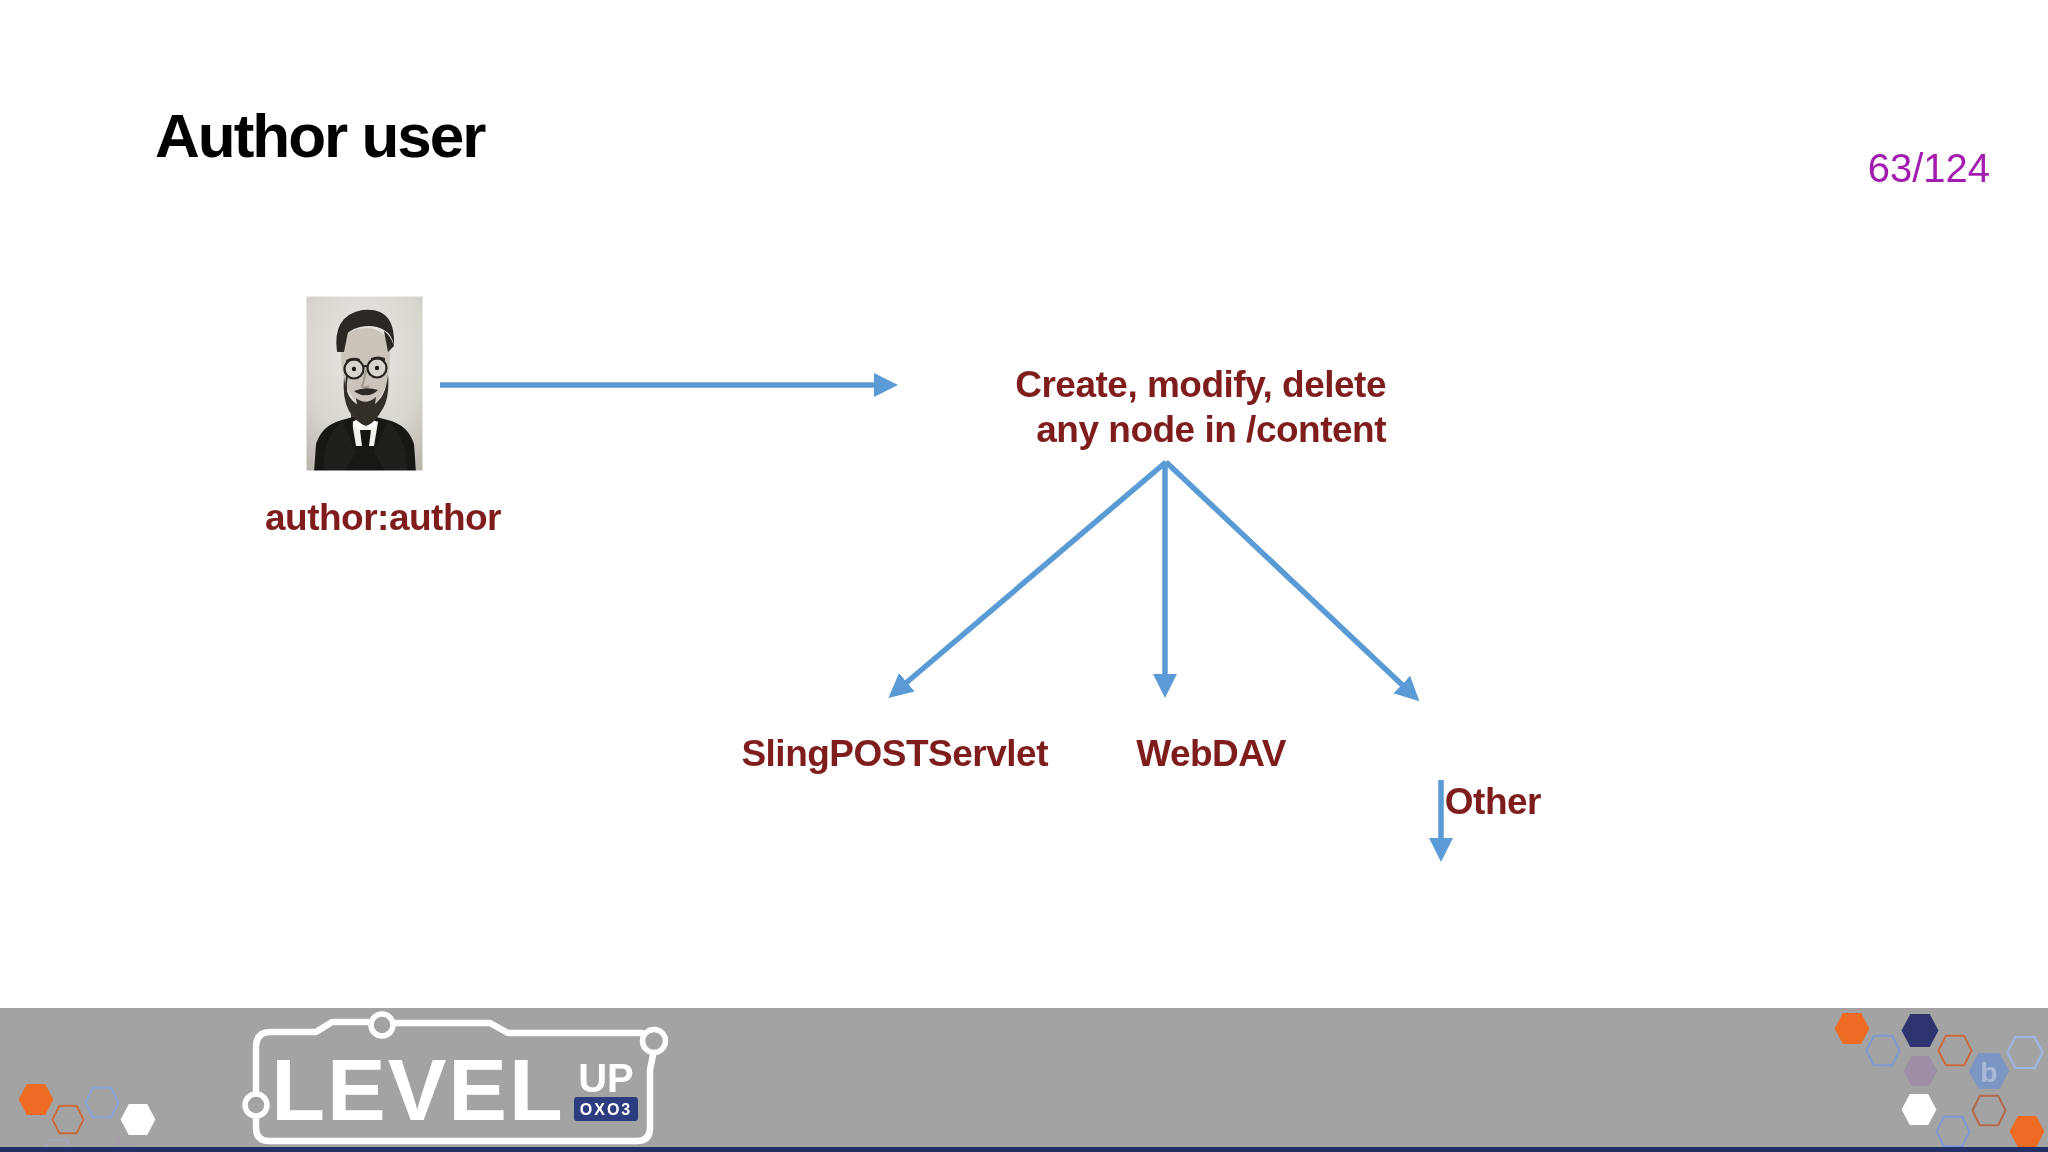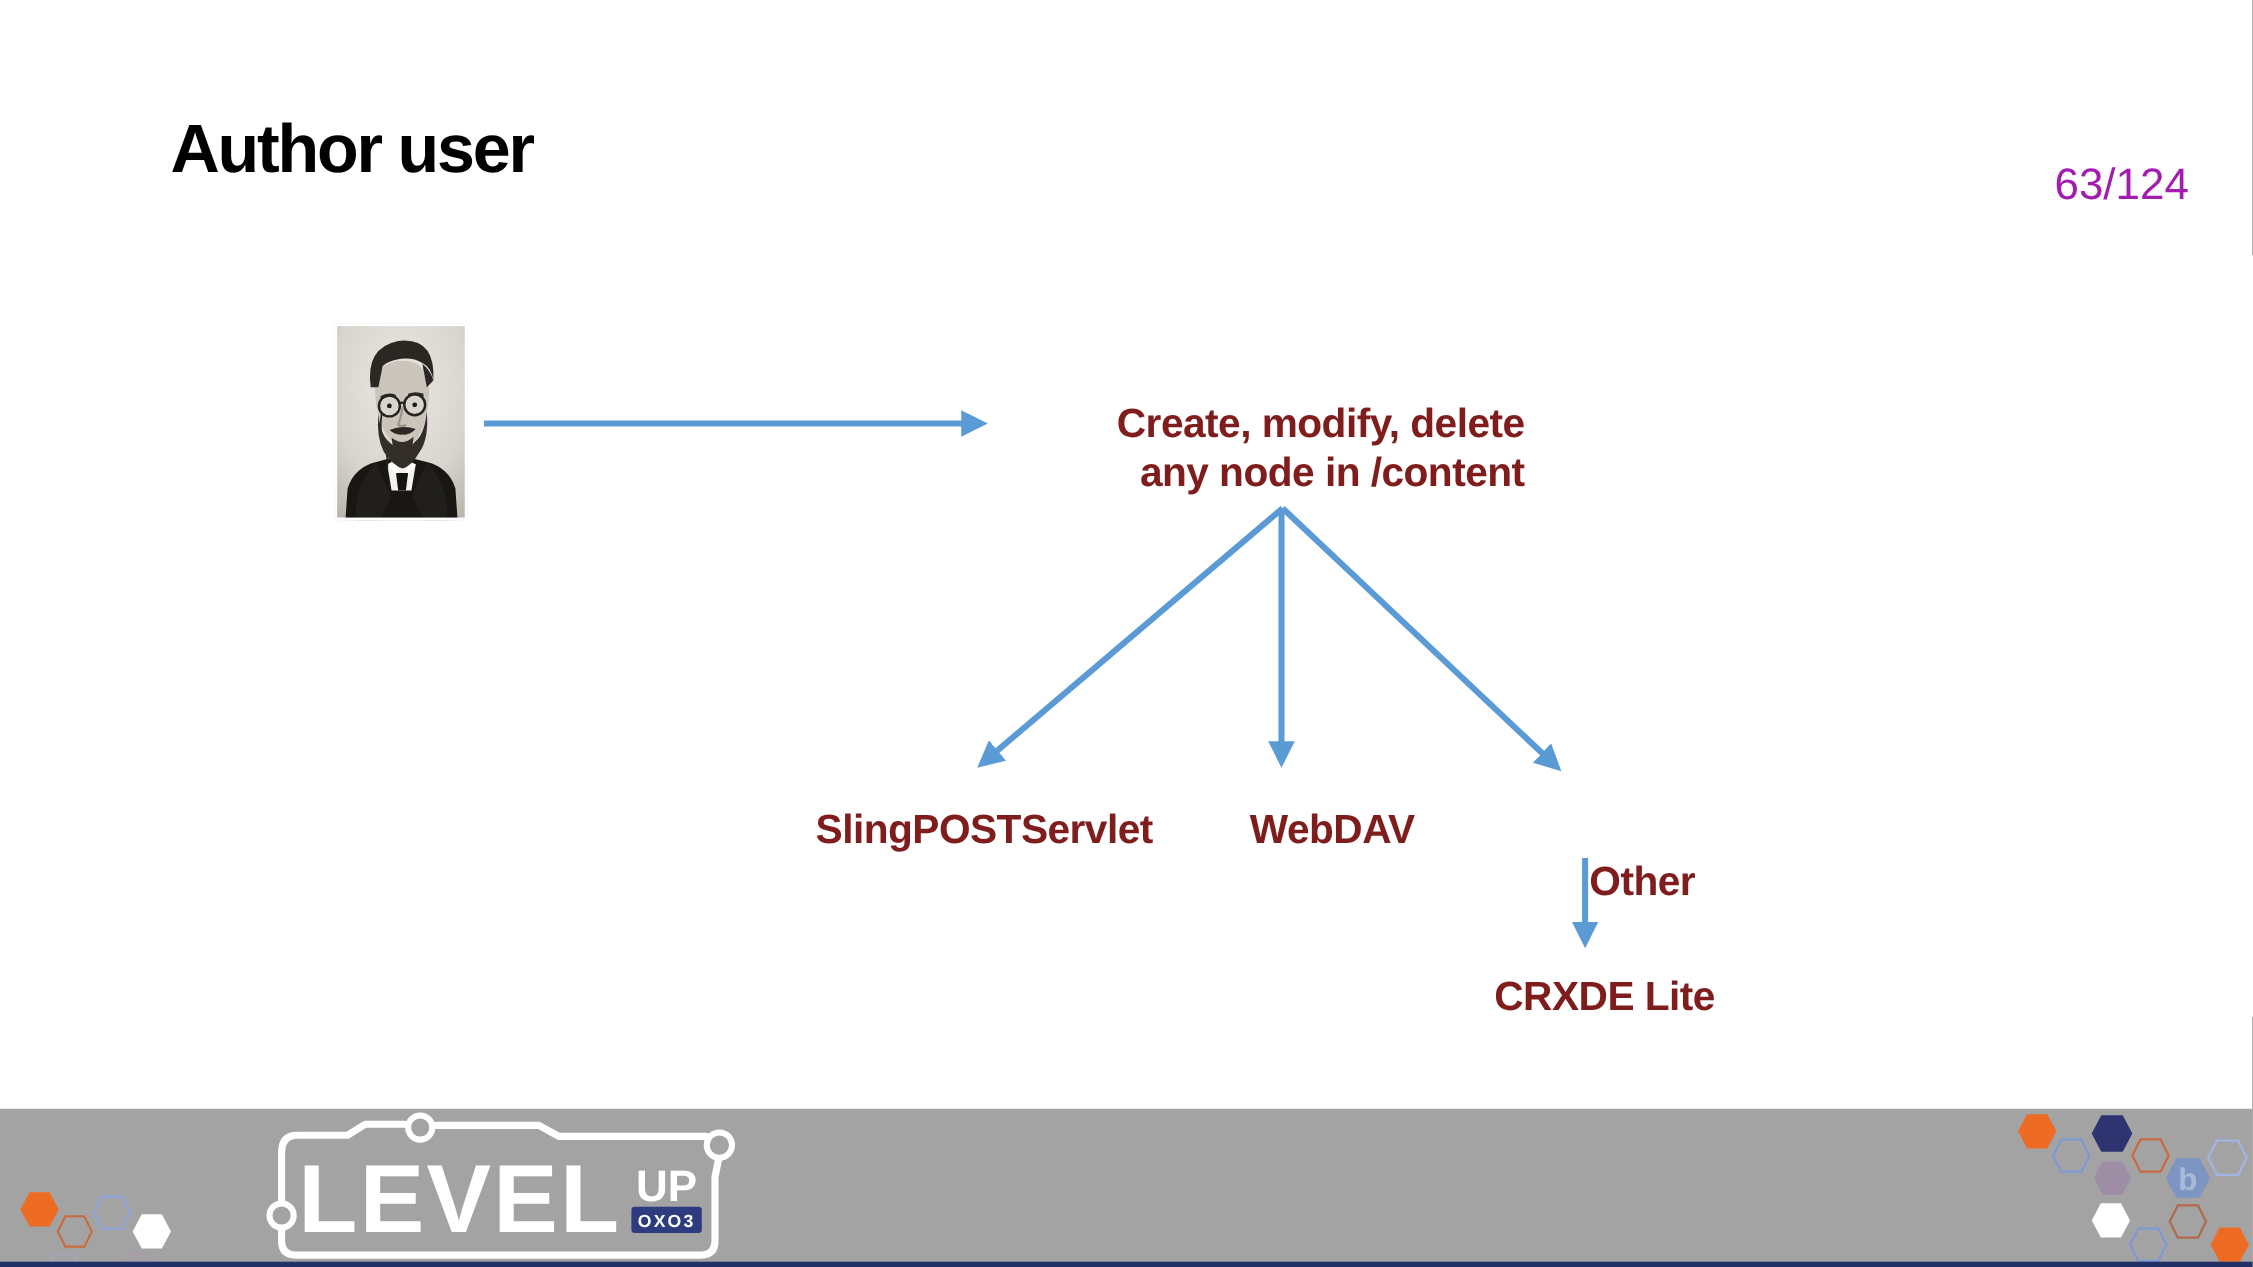--- a/index.html
+++ b/index.html
@@ -101,30 +101,30 @@
 
       <path d="M50,97 Q62,92 74,96 Q68,102 62,101 Q56,102 50,97 Z" fill="#2c2823"></path>
 
       <path d="M40,82 Q42,102 50,108 Q56,114 62,114 Q68,114 74,107 Q82,100 84,80 Q86,104 78,116 Q70,130 62,132 Q54,130 45,117 Q38,104 40,82 Z" fill="#332e28"></path>
       <path d="M52,104 Q62,112 72,103 L70,118 Q62,126 54,118 Z" fill="#332e28"></path>
 
       <rect x="1" y="1" width="119" height="177" fill="none" stroke="#ffffff" stroke-width="3"></rect>
     </svg>
   </div>
 
+  <div class="abs diagram-text actor-label">author:author</div>
 
   <div class="abs diagram-text action-text">
     <div>Create, modify, delete</div>
     <div>any node in /content</div>
   </div>
 
   <div class="abs diagram-text t-sling">SlingPOSTServlet</div>
   <div class="abs diagram-text t-webdav">WebDAV</div>
   <div class="abs diagram-text t-other">Other</div>
-  <div class="abs diagram-text t-crxde">CRXDE Lite</div>
 
   <div class="abs footer">
 
     <svg class="hex" style="left:17px;top:75px" width="38" height="33" viewBox="0 0 40 36">
         <polygon points="10,1 30,1 39,18 30,35 10,35 1,18" fill="#ee6b23"></polygon>
       </svg>
     <svg class="hex" style="left:50px;top:96px" width="36" height="31" viewBox="0 0 40 36">
         <polygon points="10,2 30,2 38,18 30,34 10,34 2,18" fill="none" stroke="#c96a3f" stroke-width="2.2"></polygon>
       </svg>
     <svg class="hex" style="left:83px;top:78px" width="38" height="33" viewBox="0 0 40 36">

